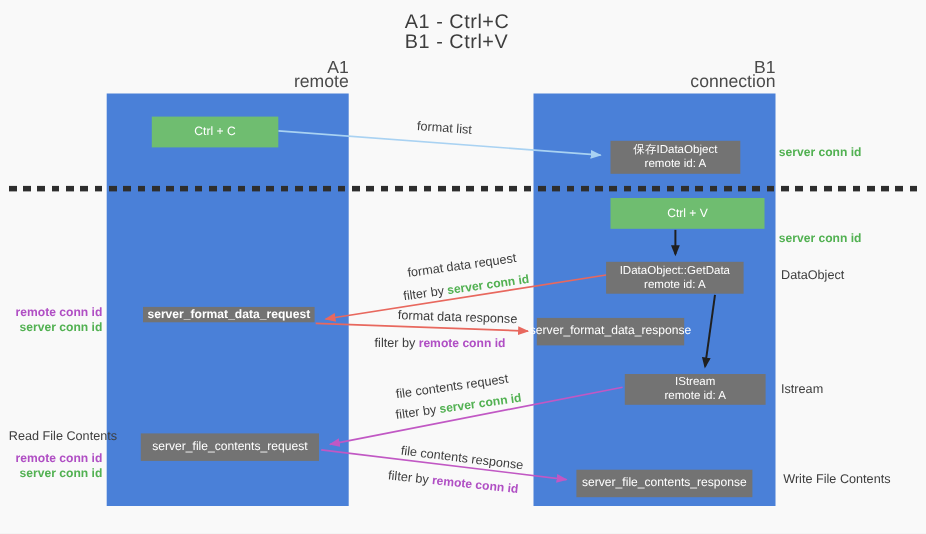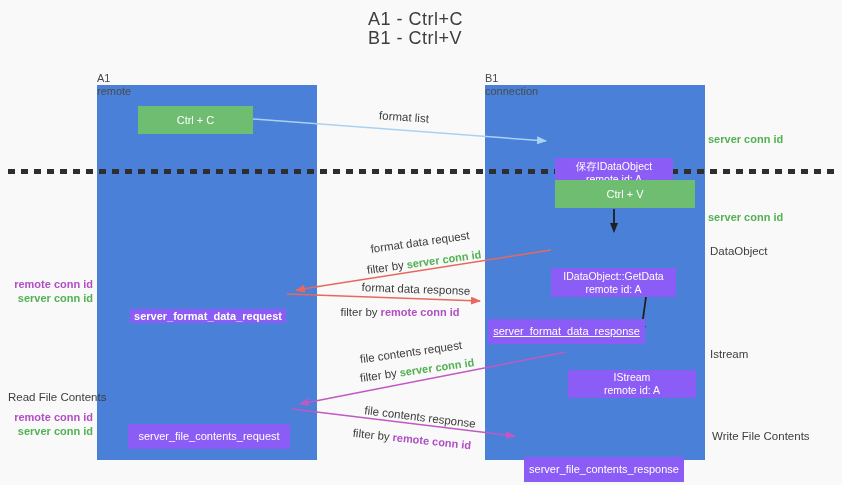--- a/index.html
+++ b/index.html
@@ -8,35 +8,35 @@
     background:#f9f9f9;
     width:842px;height:485px;overflow:hidden;
   }
   .canvas{position:relative;width:842px;height:485px;background:#f9f9f9;border-bottom:4px solid #e8e8e8;}
   .arrows{position:absolute;left:0;top:0;z-index:2;pointer-events:none;}
   .title{
     position:absolute;left:368px;top:10px;z-index:3;
     font-size:18px;line-height:19px;color:#3d3d3d;letter-spacing:.5px;
   }
   .col-header{
-    position:absolute;z-index:3;text-align:left;
-    font-size:11px;line-height:13px;color:#4a4a4a;margin-top:17px;
+    position:absolute;z-index:3;text-align:right;
+    font-size:16px;line-height:13px;color:#4a4a4a;
   }
   .column{position:absolute;top:85px;width:220px;height:375px;background:#4a80d8;z-index:1;}
   .dotted{
     position:absolute;left:8px;top:169px;width:828px;height:5px;z-index:2;
     background:repeating-linear-gradient(90deg,#2e2e2e 0 7px,transparent 7px 13px);
   }
   .node{
     position:absolute;z-index:3;display:flex;flex-direction:column;
     align-items:center;justify-content:center;text-align:center;
     color:#ffffff;font-size:11px;line-height:13px;
   }
   .node.green{background:#6fbd70;}
-  .node.orange{background:#8b5cf6;margin-top:30px;}
+  .node.orange{background:#737373;}
   .node .l2{font-size:10.5px;}
   .ann{position:absolute;z-index:3;font-size:11.5px;color:#3d3d3d;white-space:nowrap;}
   .ann.green{color:#52b152;font-weight:bold;font-size:11px;}
   .ann-group{position:absolute;z-index:3;text-align:right;font-size:11px;font-weight:bold;line-height:14px;white-space:nowrap;}
   .ann-group .purple{color:#b04fc4;}
   .ann-group .green{color:#52b152;}
   .flabel{
     position:absolute;z-index:3;font-size:11.5px;color:#3d3d3d;white-space:nowrap;
   }
   .flabel .green{color:#52b152;font-weight:bold;font-size:11px;}
@@ -106,21 +106,21 @@
 
   <div class="node orange" style="left:551px;top:238px;width:125px;height:29px;">
     <div class="l2">IDataObject::GetData</div>
     <div class="l2">remote id: A</div>
   </div>
 
   <div class="node orange" style="left:130px;top:279px;width:156px;height:14px;font-weight:bold;">
     <div>server_format_data_request</div>
   </div>
 
-  <div class="node orange" style="left:488px;top:289px;width:157px;height:25px;text-decoration:underline;">
+  <div class="node orange" style="left:488px;top:289px;width:134px;height:25px;">
     <div>server_format_data_response</div>
   </div>
 
   <div class="node orange" style="left:568px;top:340px;width:128px;height:28px;">
     <div class="l2">IStream</div>
     <div class="l2">remote id: A</div>
   </div>
 
   <div class="node orange" style="left:128px;top:394px;width:162px;height:25px;">
     <div>server_file_contents_request</div>

